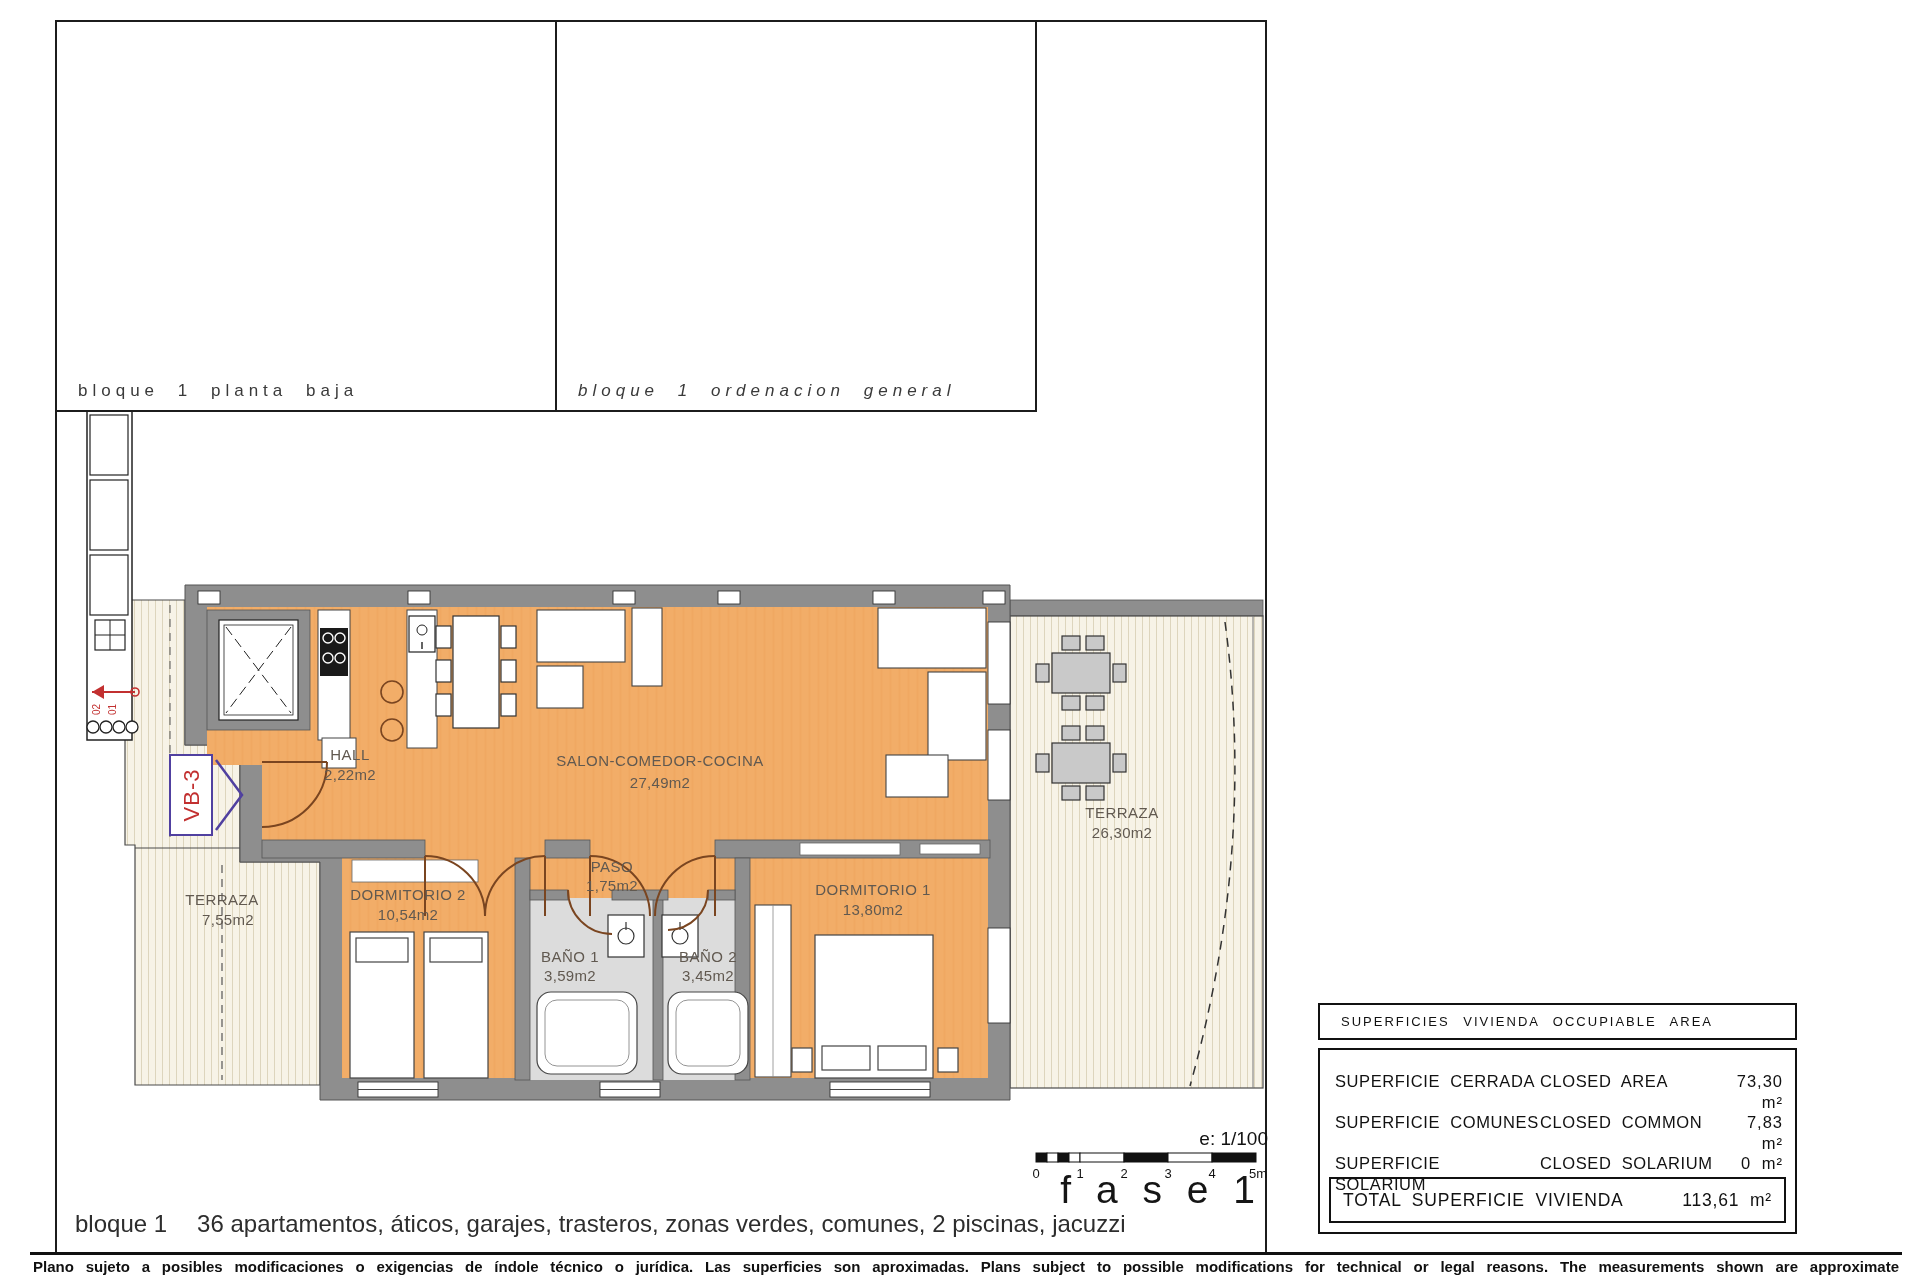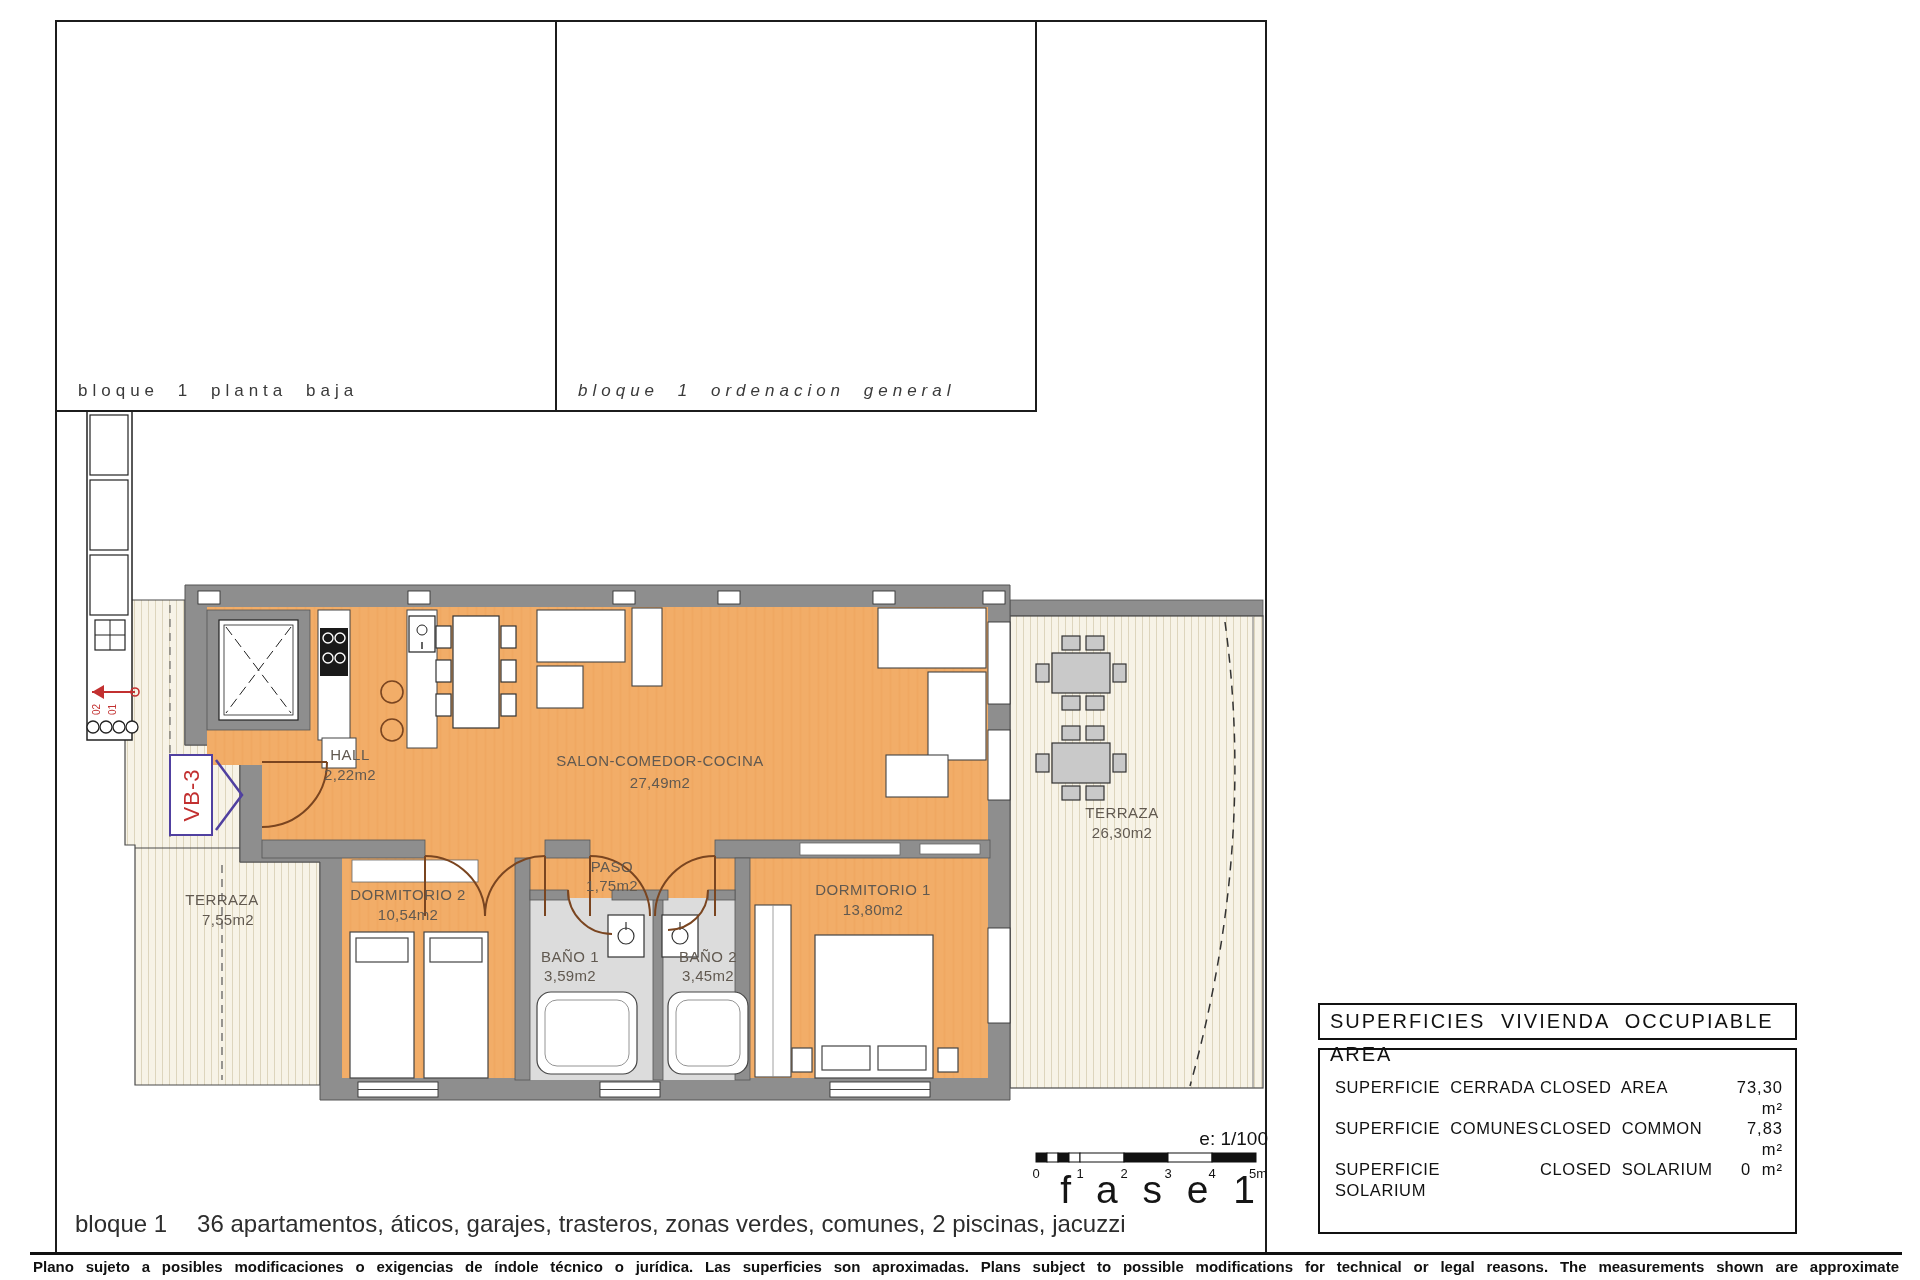--- a/index.html
+++ b/index.html
@@ -13,23 +13,23 @@
   .cap1{left:78px;top:381px;}
   .cap2{left:578px;top:381px;font-style:italic;}
   .scale-ratio{left:1100px;top:1128px;width:168px;text-align:right;font-size:19px;color:#111;}
   .phase{left:960px;top:1168px;width:302px;text-align:right;font-size:39px;letter-spacing:7px;color:#151515;}
   .bottom-line{left:75px;top:1210px;width:1180px;font-size:24px;color:#2d2d2d;white-space:nowrap;}
   .bottom-line .feat{margin-left:30px;}
   .footer-rule{left:30px;top:1252px;width:1872px;border-top:3px solid #101010;}
   .footer-text{left:33px;top:1258px;width:1866px;font-size:15px;font-weight:700;color:#101010;
                text-align:justify;text-align-last:justify;word-spacing:4px;white-space:normal;}
   .sup-title{left:1318px;top:1003px;width:479px;height:37px;border:2px solid #111;box-sizing:border-box;
-             line-height:33px;padding-left:10px;font-size:20px;letter-spacing:2px;word-spacing:8px;color:#111;}
+             line-height:33px;padding-left:21px;font-size:13px;letter-spacing:2px;word-spacing:8px;color:#111;}
   .sup-box{left:1318px;top:1048px;width:479px;height:186px;border:2px solid #111;box-sizing:border-box;}
-  .sup-rows{padding:27px 12px 0 15px;}
+  .sup-rows{padding:11px 12px 0 15px;margin-top:10px;}
   .sup-row{display:grid;grid-template-columns:205px 180px 1fr;font-size:16.5px;line-height:20.5px;
            letter-spacing:0.6px;word-spacing:5px;color:#111;}
   .sup-row .val{text-align:right;letter-spacing:1px;}
   .sup-total{position:absolute;left:9px;right:9px;bottom:9px;height:46px;border:2px solid #111;box-sizing:border-box;
              display:flex;justify-content:space-between;align-items:center;padding:0 12px;
              font-size:17.5px;letter-spacing:0.8px;word-spacing:5px;color:#111;}
   svg text{font-family:"Liberation Sans",sans-serif;}
   .room-name{fill:#615950;font-size:15px;letter-spacing:0.5px;}
   .room-area{fill:#615950;font-size:15px;letter-spacing:0.3px;}
 </style>
@@ -453,18 +453,22 @@
         <span>SUPERFICIE COMUNES</span>
         <span>CLOSED COMMON</span>
         <span class="val">7,83 m²</span>
       </div>
       <div class="sup-row">
         <span>SUPERFICIE SOLARIUM</span>
         <span>CLOSED SOLARIUM</span>
         <span class="val">0 m²</span>
       </div>
     </div>
+    <div class="sup-total">
+      <span>TOTAL SUPERFICIE VIVIENDA</span>
+      <span>113,61 m²</span>
+    </div>
   </div>
 
   <div class="abs footer-rule"></div>
   <div class="abs footer-text">Plano sujeto a posibles modificaciones o exigencias de índole técnico o jurídica. Las superficies son aproximadas. Plans subject to possible modifications for technical or legal reasons. The measurements shown are approximate</div>
 
 </div>
 
 </body></html>

